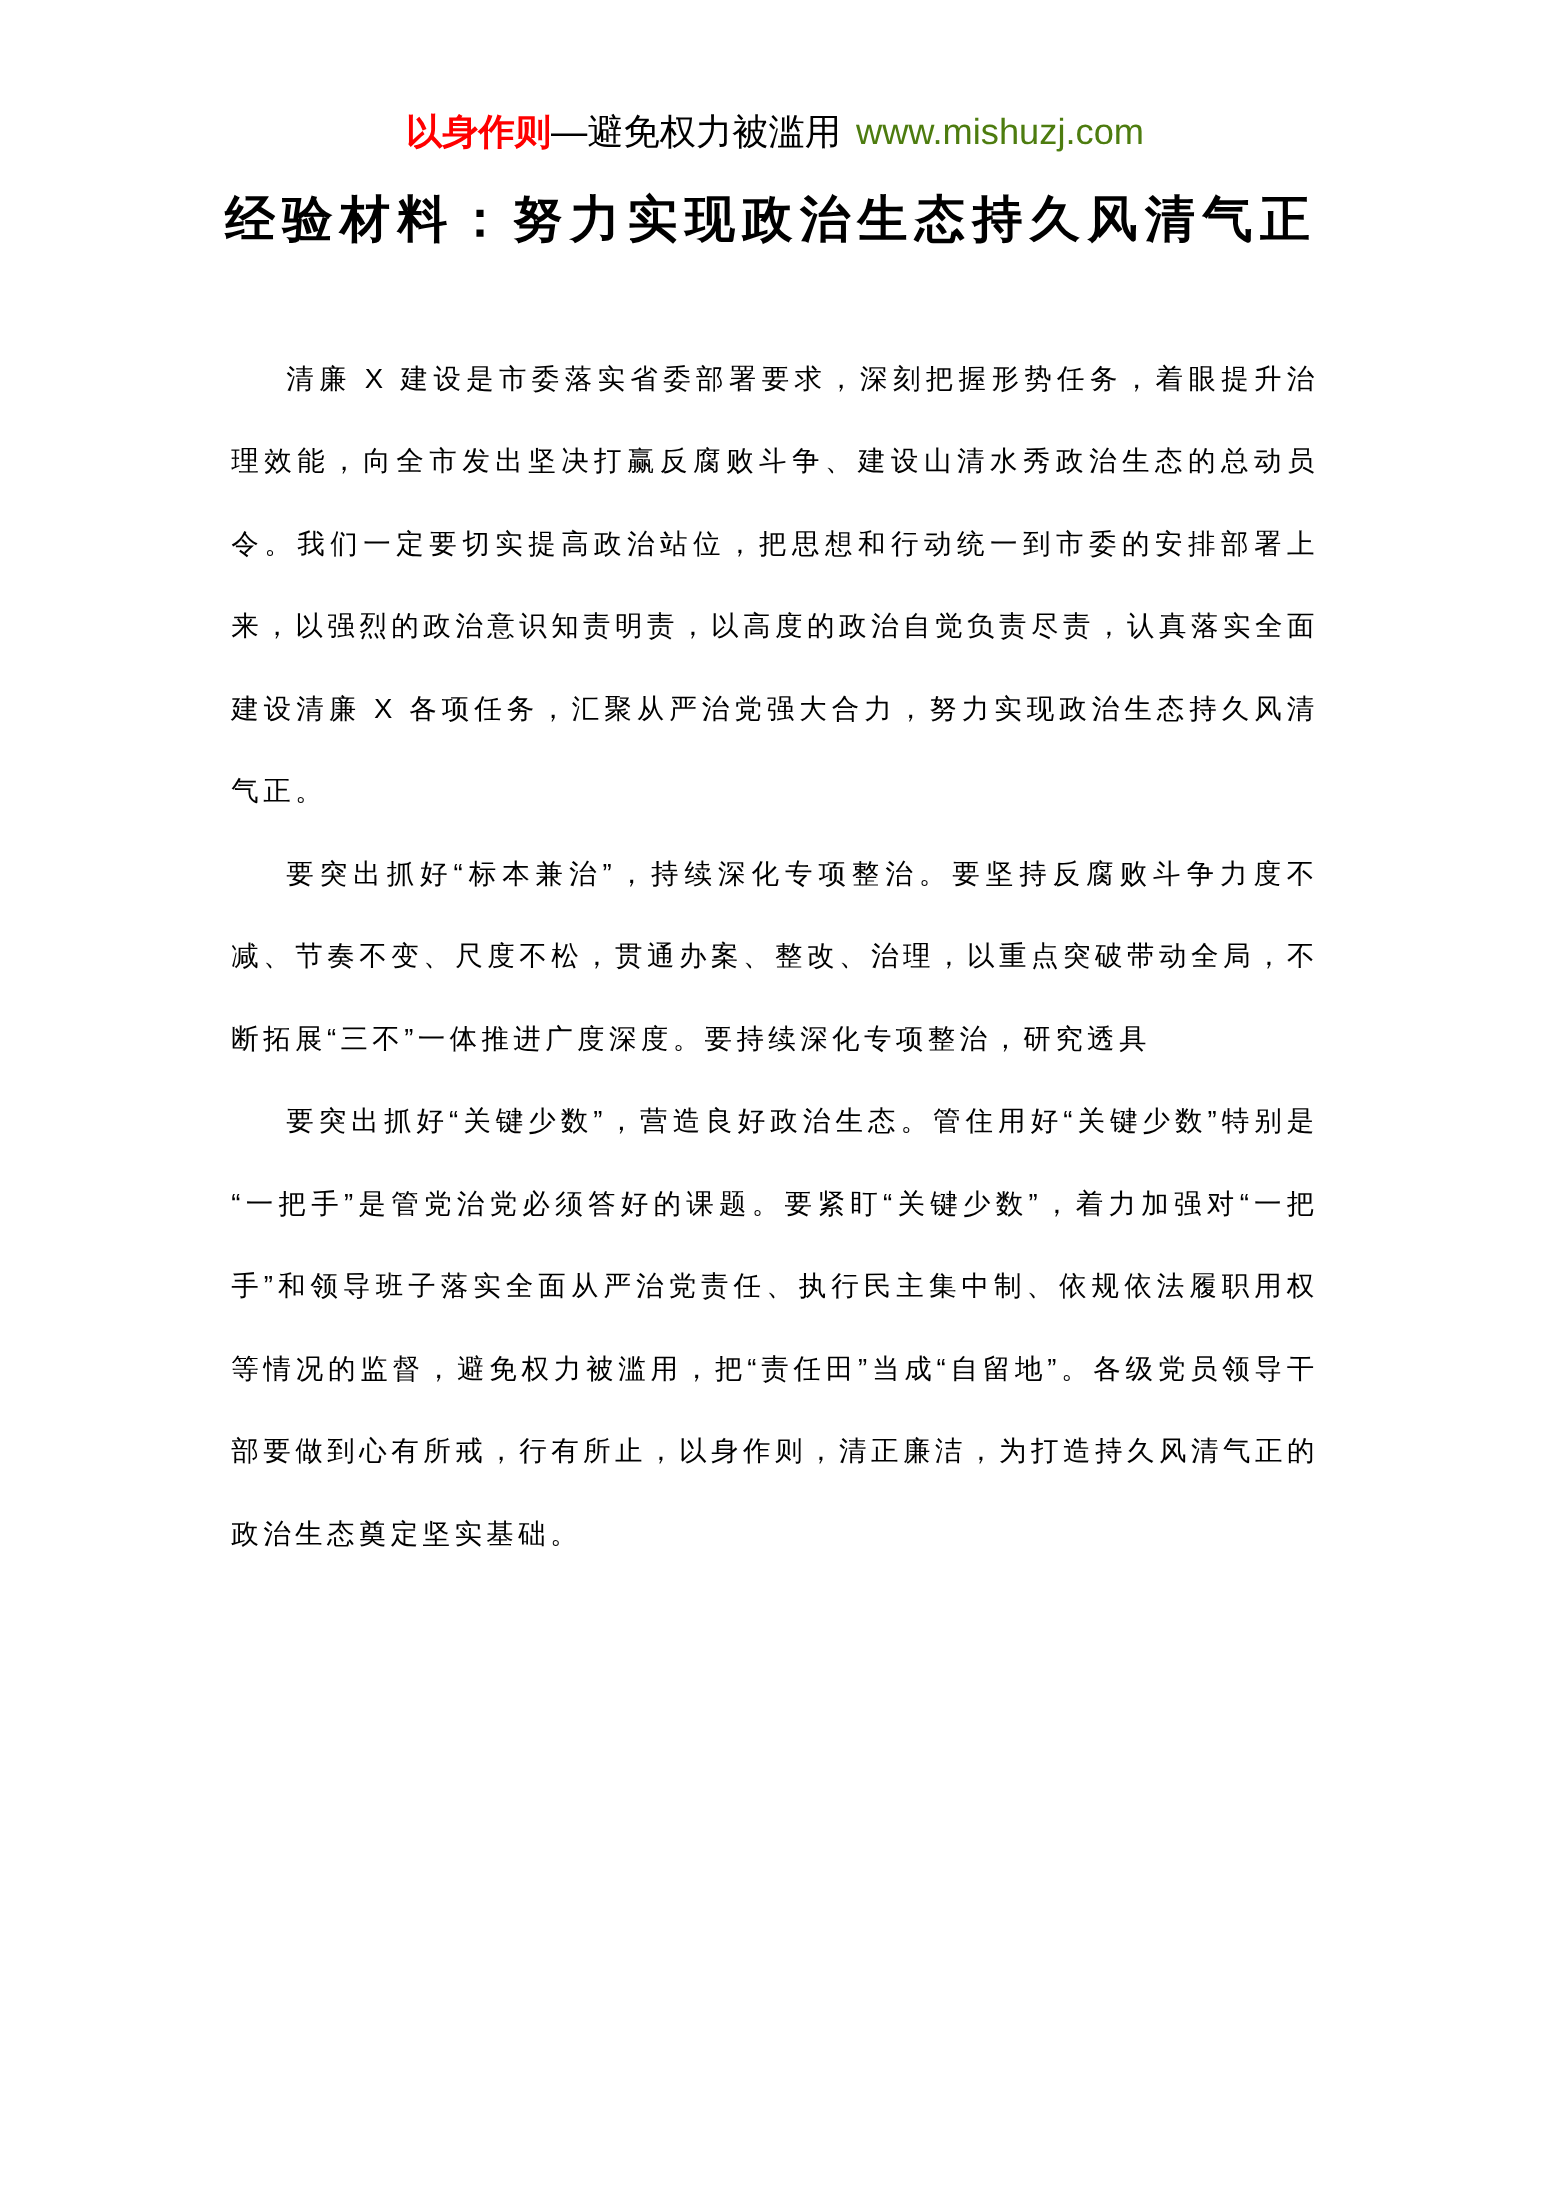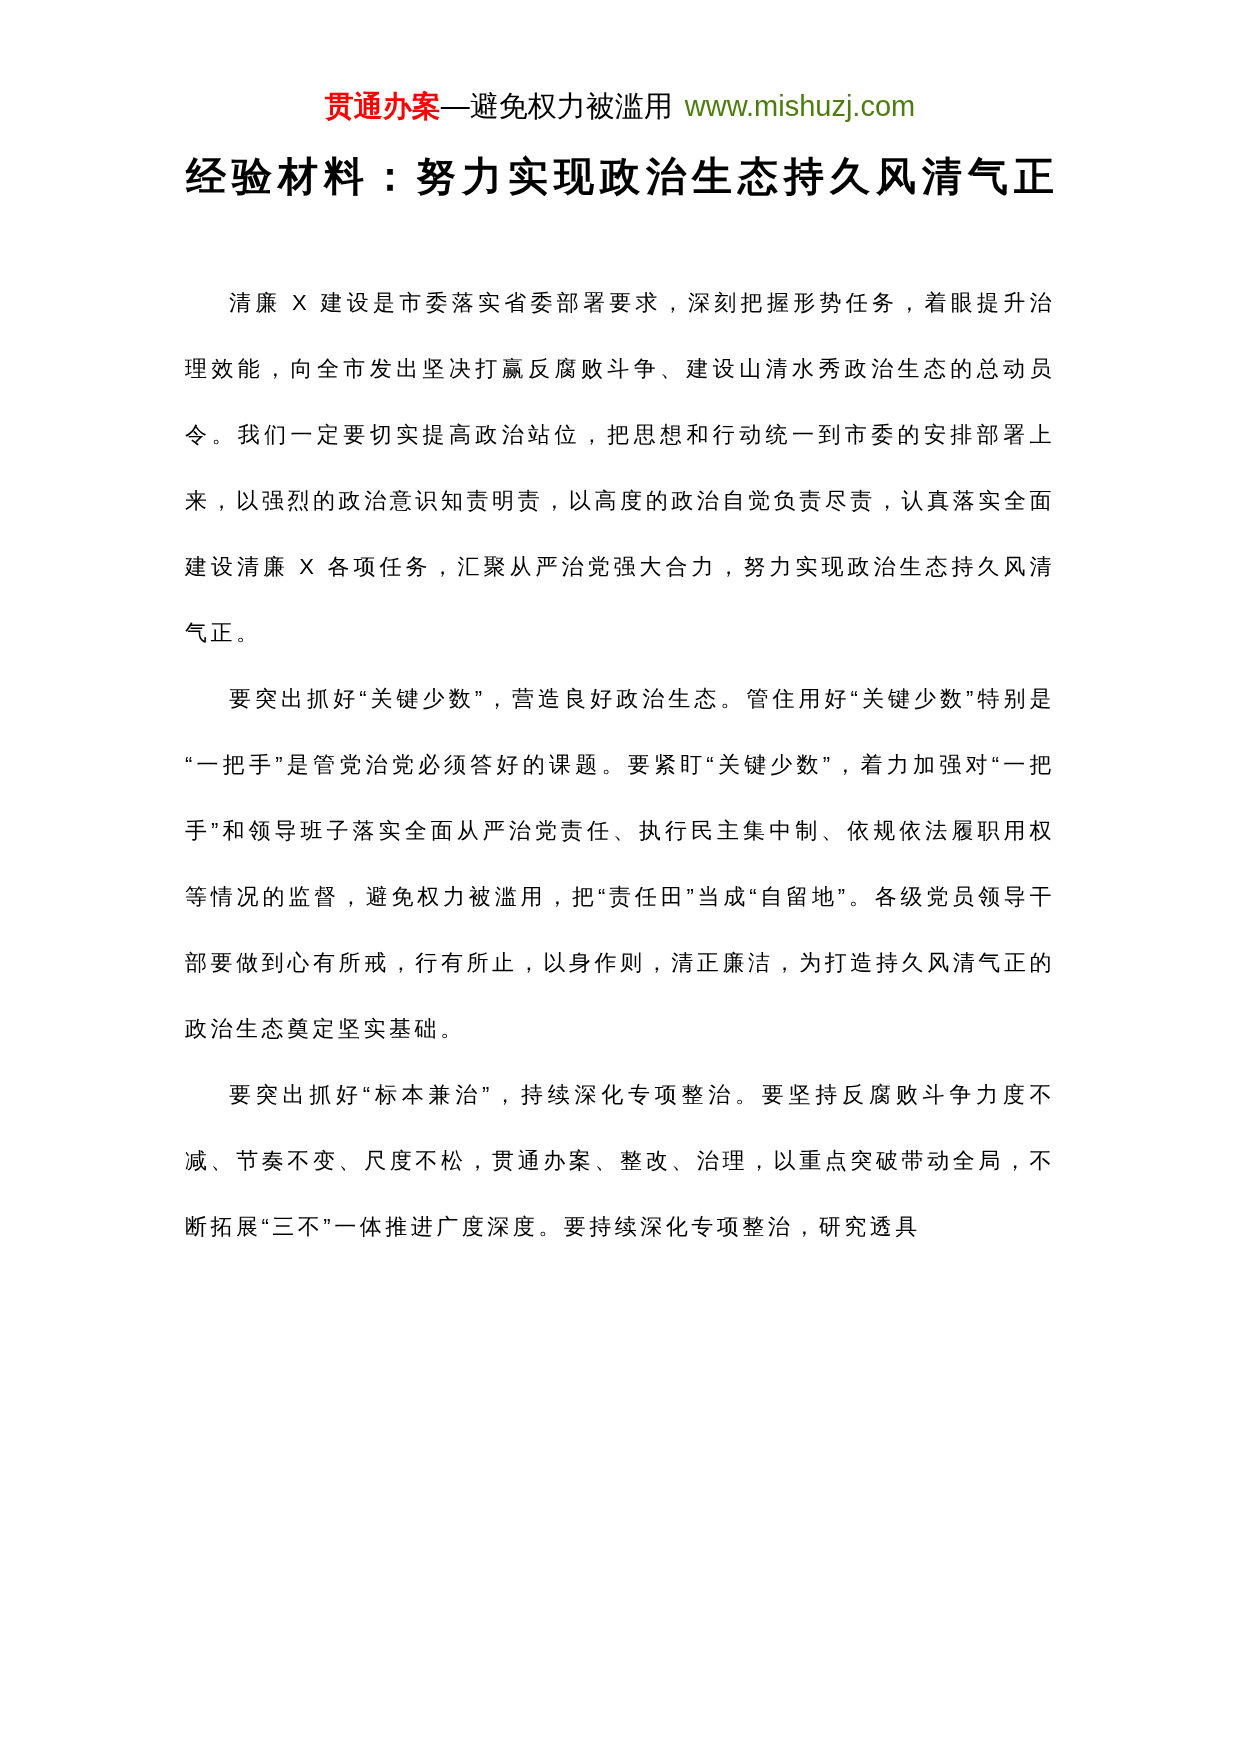--- a/index.html
+++ b/index.html
@@ -31,21 +31,21 @@
   .site-tagline {
     color: #000000;
   }
   .site-url {
     color: #4d7c0f;
     margin-left: 12px;
   }
   .doc-title {
     width: 880px;
     margin: 16px auto 0 auto;
-    text-align: right;
+    text-align: left;
     font-size: 40px;
     font-weight: bold;
     line-height: 68px;
     letter-spacing: 6px;
   }
   .doc-body {
     margin: 60px 185px 0 185px;
     font-size: 22px;
     line-height: 66px;
     text-align: justify;
@@ -56,24 +56,24 @@
     padding: 0;
     text-indent: 2em;
   }
 </style>
 </head>
 <body>
 
 <div class="page">
 
   <div class="doc-header">
-    <span class="site-name">贯通办案</span><span class="site-tagline">—避免权力被滥用</span><span class="site-url">www.mishuzj.com</span>
+    <span class="site-name">以身作则</span><span class="site-tagline">—避免权力被滥用</span><span class="site-url">www.mishuzj.com</span>
   </div>
 
   <h1 class="doc-title">经验材料：努力实现政治生态持久风清气正</h1>
 
   <div class="doc-body">
     <p>清廉 X 建设是市委落实省委部署要求，深刻把握形势任务，着眼提升治理效能，向全市发出坚决打赢反腐败斗争、建设山清水秀政治生态的总动员令。我们一定要切实提高政治站位，把思想和行动统一到市委的安排部署上来，以强烈的政治意识知责明责，以高度的政治自觉负责尽责，认真落实全面建设清廉 X 各项任务，汇聚从严治党强大合力，努力实现政治生态持久风清气正。</p>
+    <p>要突出抓好“标本兼治”，持续深化专项整治。要坚持反腐败斗争力度不减、节奏不变、尺度不松，贯通办案、整改、治理，以重点突破带动全局，不断拓展“三不”一体推进广度深度。要持续深化专项整治，研究透具</p>
     <p>要突出抓好“关键少数”，营造良好政治生态。管住用好“关键少数”特别是“一把手”是管党治党必须答好的课题。要紧盯“关键少数”，着力加强对“一把手”和领导班子落实全面从严治党责任、执行民主集中制、依规依法履职用权等情况的监督，避免权力被滥用，把“责任田”当成“自留地”。各级党员领导干部要做到心有所戒，行有所止，以身作则，清正廉洁，为打造持久风清气正的政治生态奠定坚实基础。</p>
-    <p>要突出抓好“标本兼治”，持续深化专项整治。要坚持反腐败斗争力度不减、节奏不变、尺度不松，贯通办案、整改、治理，以重点突破带动全局，不断拓展“三不”一体推进广度深度。要持续深化专项整治，研究透具</p>
   </div>
 
 </div>
 
 </body></html>

